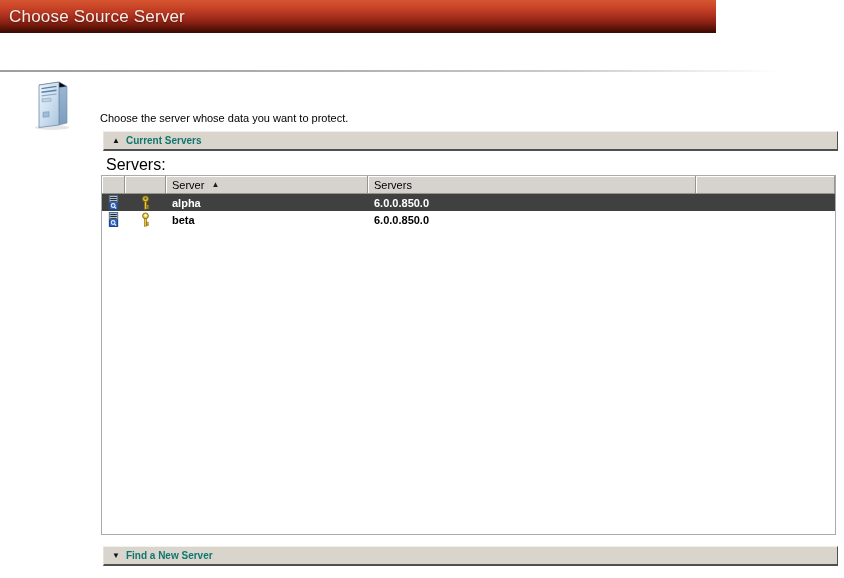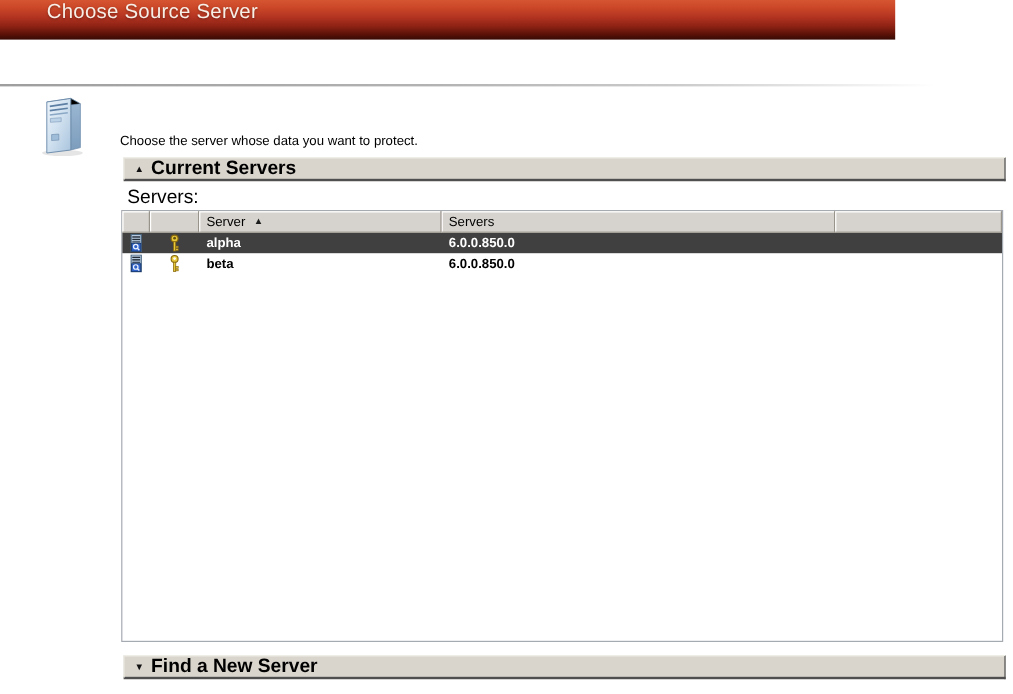--- a/index.html
+++ b/index.html
@@ -8,21 +8,21 @@
     background:#ffffff;
     font-family:"Liberation Sans", "DejaVu Sans", sans-serif;
     -webkit-font-smoothing:antialiased;
   }
 
   
   .titlebar {
     position:absolute; left:0; top:0; width:716px; height:33px;
     background:linear-gradient(to bottom,
       #d65531 0%, #c94527 22%, #b03220 45%, #8a2113 68%, #571107 88%, #360a04 100%);
-    display:flex; align-items:flex-start;padding-left:30px;
+    display:flex; align-items:center;
   }
   .titlebar .title {
     color:#f7eee6; font-size:17px; padding-left:9px; letter-spacing:0.2px;
     text-shadow:0 1px 2px rgba(0,0,0,0.35);
   }
 
   
   .divider {
     position:absolute; left:0; top:70px; width:812px; height:2px;
     background:linear-gradient(to right,
@@ -39,21 +39,21 @@
     background:#d9d5cd;
     border-top:1px solid #f2f0ea;
     border-left:1px solid #e6e3db;
     border-right:1px solid #4f4f4f;
     border-bottom:2px solid #4f4f4f;
     display:flex; align-items:center; cursor:pointer;
   }
   .bar-current { top:131px; }
   .bar-find   { top:546px; }
   .section-bar .tri { font-size:8px; color:#111; margin:0 6px 0 8px; line-height:1; }
-  .section-bar .bar-label { font-size:16px; font-weight:bold; color:#000000; }
+  .section-bar .bar-label { font-size:10px; font-weight:bold; color:#0f766e; }
 
   
   .servers-label { position:absolute; left:106px; top:156px; font-size:16px; color:#000; }
 
   
   .listview {
     position:absolute; left:101px; top:175px; width:735px; height:360px;
     box-sizing:border-box; background:#fff; border:1px solid #a6aab1;
   }
   .lv-header { display:flex; height:18px; }

